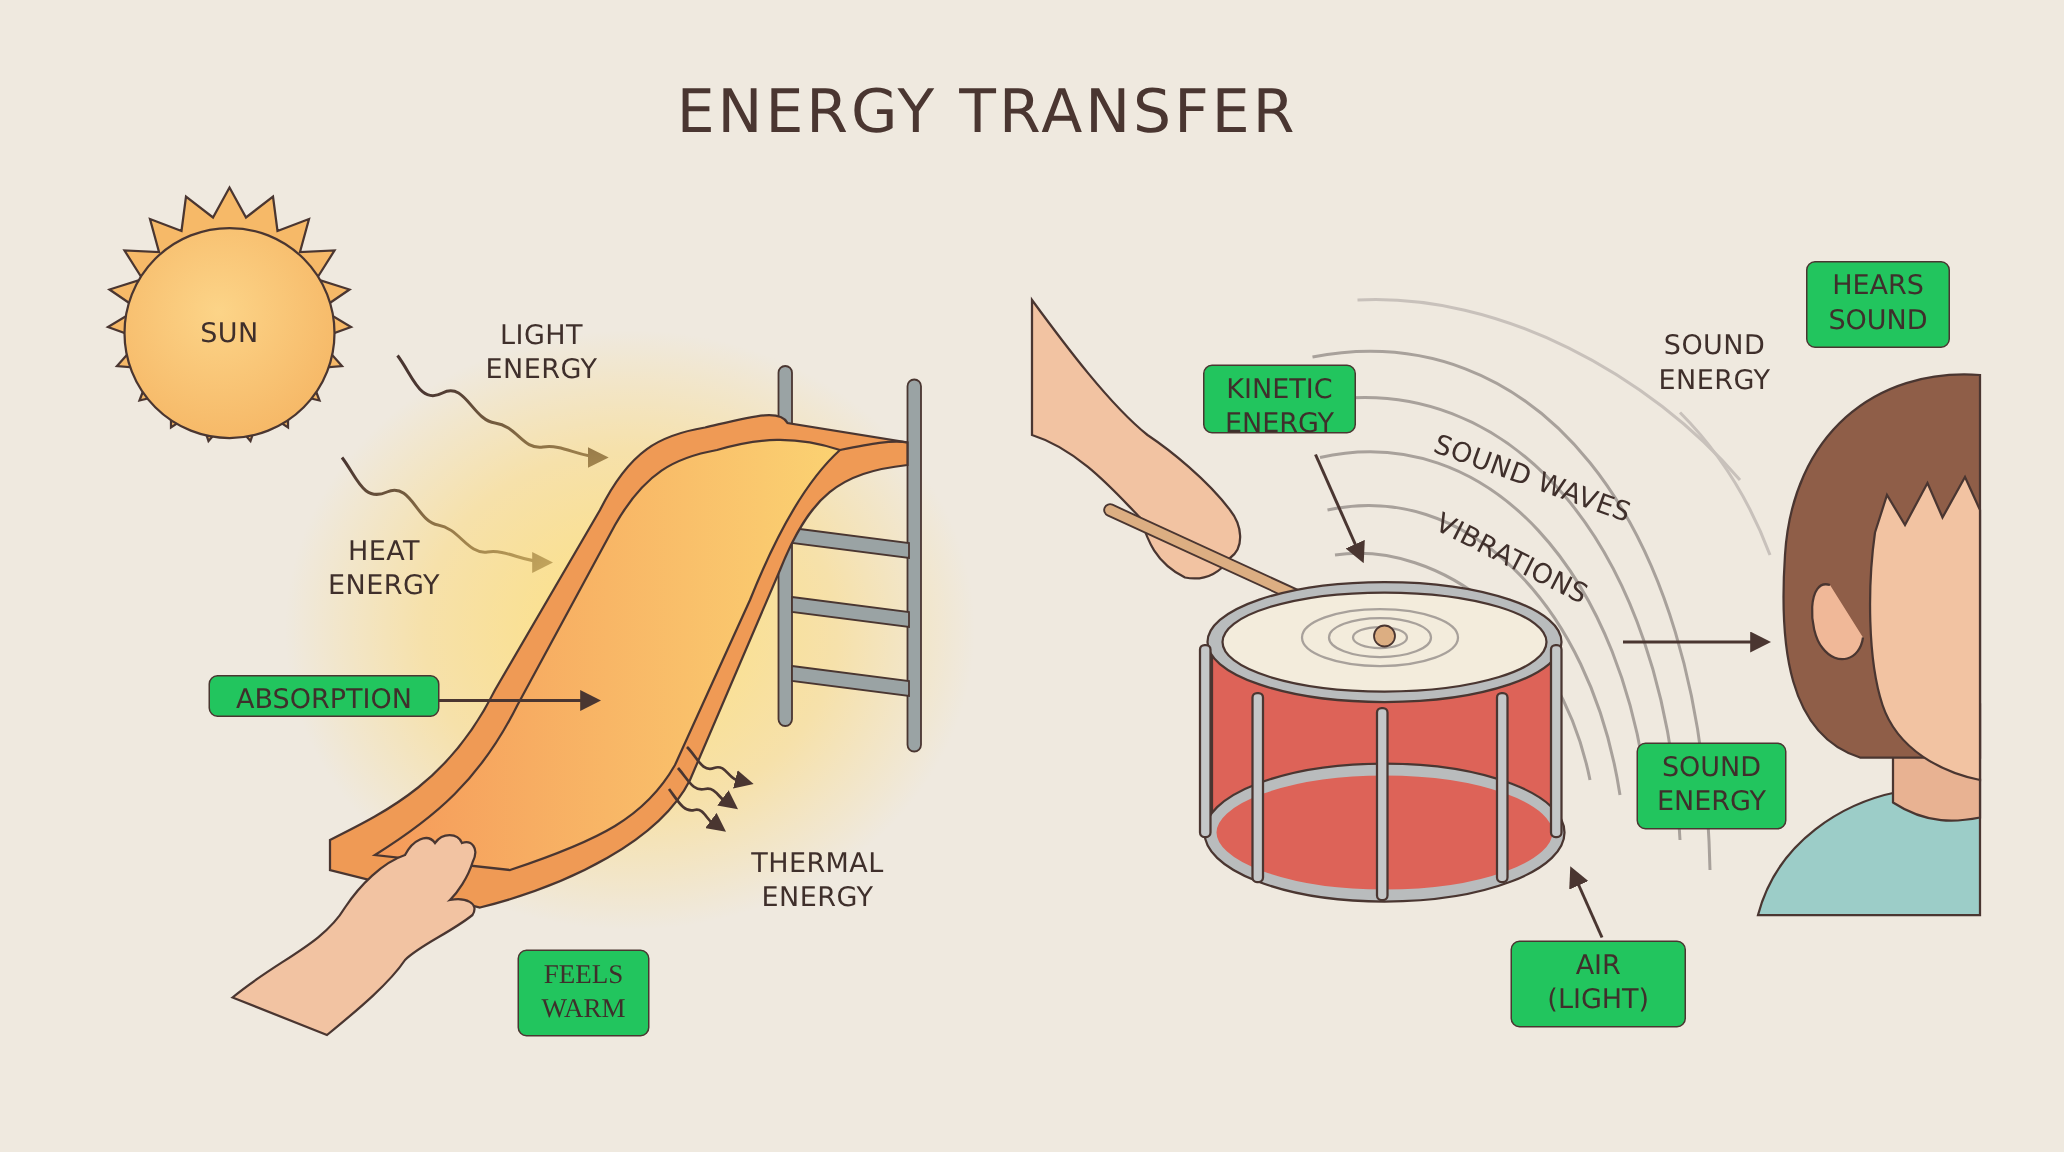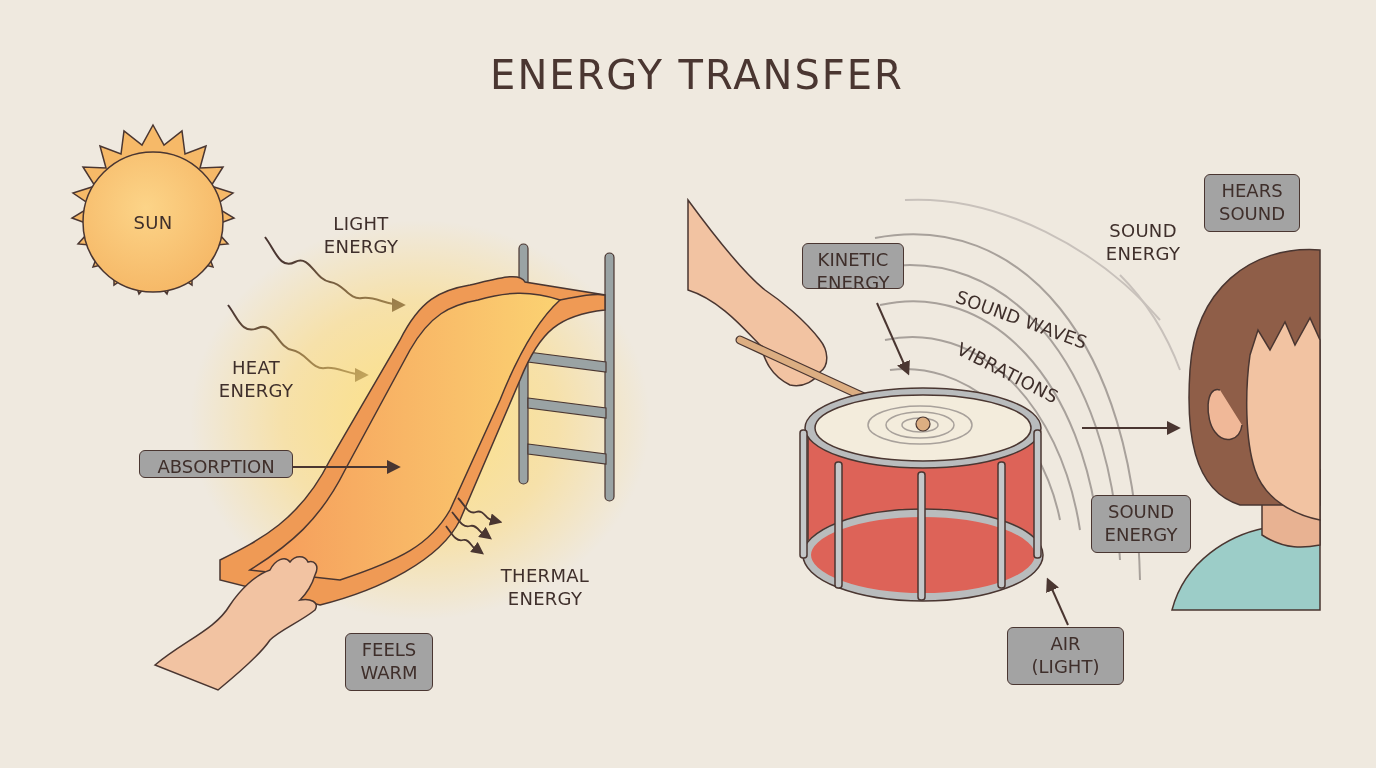--- a/index.html
+++ b/index.html
@@ -6,29 +6,29 @@
   body {
     width: 1376px; height: 768px; overflow: hidden;
     background: #efe9df;
     font-family: "DejaVu Sans", "Liberation Sans", sans-serif;
     color: #4a3631;
     position: relative;
   }
   .canvas { position: absolute; left: 0; top: 0; width: 1376px; height: 768px; }
   .title {
     position: absolute; left: 0; top: 52px; width: 1316px; text-align: center;
-    font-size: 40px; letter-spacing: 2px; color: #4a3631; font-weight: normal; padding-left: 39px;
+    font-size: 40px; letter-spacing: 2px; color: #4a3631; font-weight: normal;
   }
   .lbl {
     position: absolute; text-align: center; font-size: 18px; line-height: 23px;
     color: #3f2f2b; white-space: pre-line; letter-spacing: 0.3px;
   }
   .box {
     position: absolute; text-align: center; font-size: 18px; line-height: 23px;
-    color: #3f2f2b; background: #a3a3a3; border: 1.5px solid #4a3631;
+    color: #3f2f2b; background: #22c55e; border: 1.5px solid #4a3631;
     border-radius: 6px; padding: 4px 4px; white-space: pre-line; box-sizing: border-box;
   }
   svg { position: absolute; left: 0; top: 0; }
 </style>
 </head>
 <body>
 
 <div class="canvas">
 
   <svg width="1376" height="768" viewBox="0 0 1376 768">
@@ -136,21 +136,21 @@
   <div class="title">ENERGY TRANSFER</div>
 
   <div class="lbl" style="left:113px; top:211px; width:80px;">SUN</div>
   <div class="lbl" style="left:310px; top:212px; width:102px;">LIGHT
 ENERGY</div>
   <div class="lbl" style="left:205px; top:356px; width:102px;">HEAT
 ENERGY</div>
   <div class="box" style="left:139px; top:450px; width:154px; height:28px;">ABSORPTION</div>
   <div class="lbl" style="left:490px; top:564px; width:110px;">THERMAL
 ENERGY</div>
-  <div class="box" style="left:345px; top:633px; width:88px; height:58px;">FEELS
+  <div class="box" style="left:345px; top:633px; width:88px; height:58px;font-family:Liberation Serif, serif;">FEELS
 WARM</div>
 
   <div class="box" style="left:802px; top:243px; width:102px; height:46px;">KINETIC
 ENERGY</div>
   <div class="lbl" style="left:955px; top:283px; width:150px; transform:rotate(20deg); transform-origin:left top;">SOUND WAVES</div>
   <div class="lbl" style="left:955px; top:333px; width:130px; transform:rotate(27deg); transform-origin:left top;">VIBRATIONS</div>
   <div class="lbl" style="left:1092px; top:219px; width:102px;">SOUND
 ENERGY</div>
   <div class="box" style="left:1204px; top:174px; width:96px; height:58px;">HEARS
 SOUND</div>

